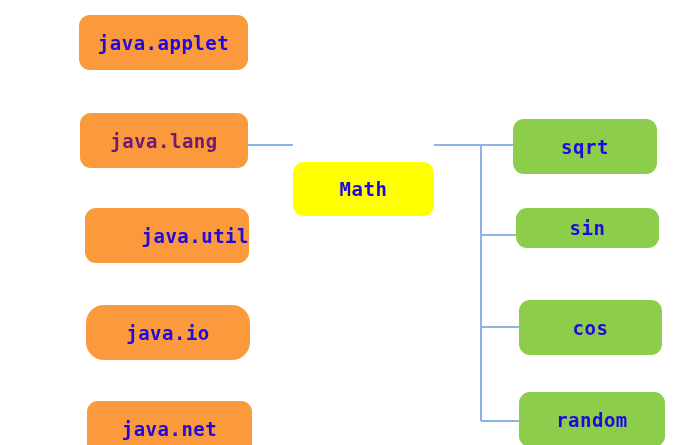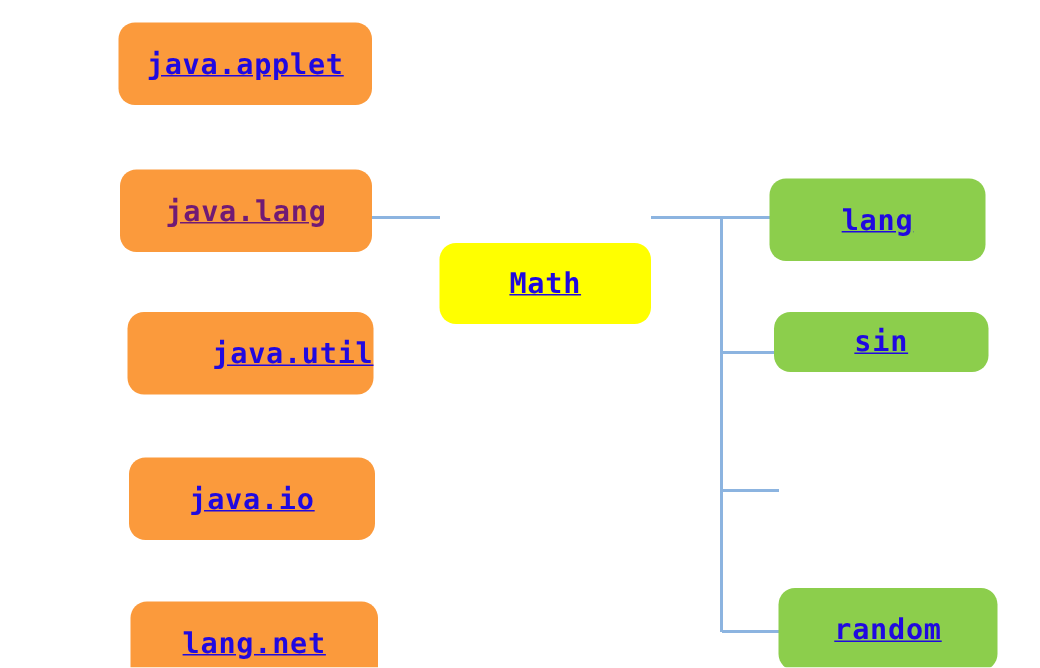--- a/index.html
+++ b/index.html
@@ -24,21 +24,20 @@
     align-items: center;
     justify-content: center;
     border-radius: 11px;
     font-family: "DejaVu Sans Mono", monospace;
     font-size: 19px;
     font-weight: 700;
     letter-spacing: 0.5px;
     color: #2009e0;
     white-space: nowrap;
     user-select: none;
-    text-decoration: underline;
   }
   .node.package {
     background: #fb9a3c;
   }
   .node.classnode {
     background: #ffff00;
   }
   .node.method {
     background: #8cce4c;
   }
@@ -70,34 +69,37 @@
 
   <div class="node package" style="left: 79px; top: 15px; width: 169px; height: 55px; background: rgb(251, 154, 60); color: rgb(32, 9, 224);">
     <span>java.applet</span>
   </div>
   <div class="node package" style="left: 80px; top: 113px; width: 168px; height: 55px; background: rgb(251, 154, 60); color: #701a75; border-radius: 11px;">
     <span>java.lang</span>
   </div>
   <div class="node package" style="left: 85px; top: 208px; width: 164px; height: 55px; background: rgb(251, 154, 60); color: rgb(32, 9, 224); justify-content: flex-end;">
     <span>java.util</span>
   </div>
-  <div class="node package" style="left: 86px; top: 305px; width: 164px; height: 55px; background: rgb(251, 154, 60); color: rgb(32, 9, 224);">
+  <div class="node package" style="left: 86px; top: 305px; width: 164px; height: 55px; background: rgb(251, 154, 60); color: rgb(32, 9, 224); border-radius: 18px;">
     <span>java.io</span>
   </div>
   <div class="node package" style="left: 87px; top: 401px; width: 165px; height: 55px; background: rgb(251, 154, 60); color: rgb(32, 9, 224);">
-    <span>lang.net</span>
+    <span>java.net</span>
   </div>
 
   <div class="node classnode" style="left: 293px; top: 114px; width: 141px; height: 54px; background: rgb(255, 255, 0); color: rgb(32, 9, 224); margin-top: 48px;">
     <span>Math</span>
   </div>
 
   <div class="node method" style="left: 513px; top: 119px; width: 144px; height: 55px; background: rgb(140, 206, 76); color: rgb(32, 9, 224);">
-    <span>lang</span>
+    <span>sqrt</span>
   </div>
   <div class="node method" style="left: 516px; top: 208px; width: 143px; height: 40px; background: rgb(140, 206, 76); color: rgb(32, 9, 224);">
     <span>sin</span>
+  </div>
+  <div class="node method" style="left: 519px; top: 300px; width: 143px; height: 55px; background: rgb(140, 206, 76); color: rgb(32, 9, 224);">
+    <span>cos</span>
   </div>
   <div class="node method" style="left: 519px; top: 392px; width: 146px; height: 55px; background: rgb(140, 206, 76); color: rgb(32, 9, 224);">
     <span>random</span>
   </div>
 
 </div>
 
 </body></html>

